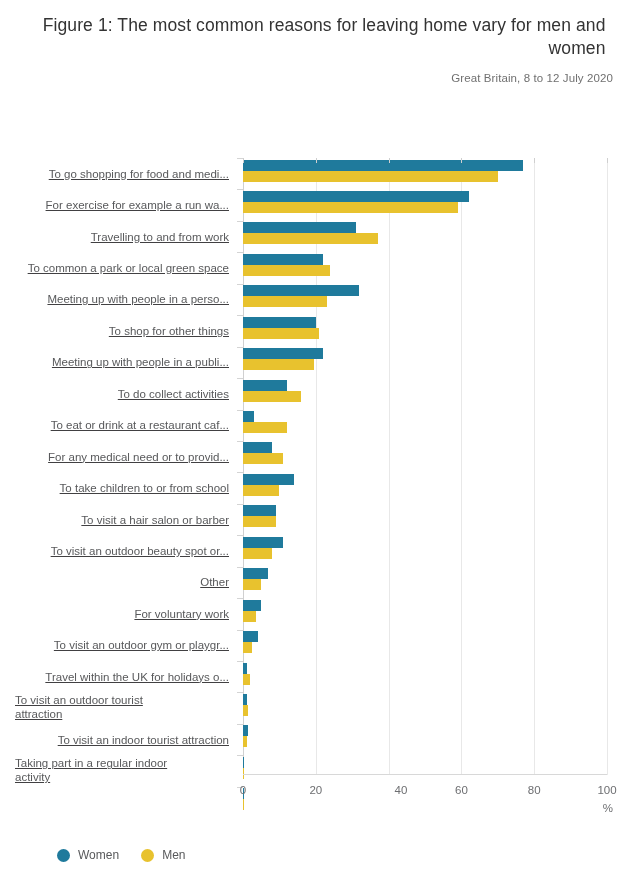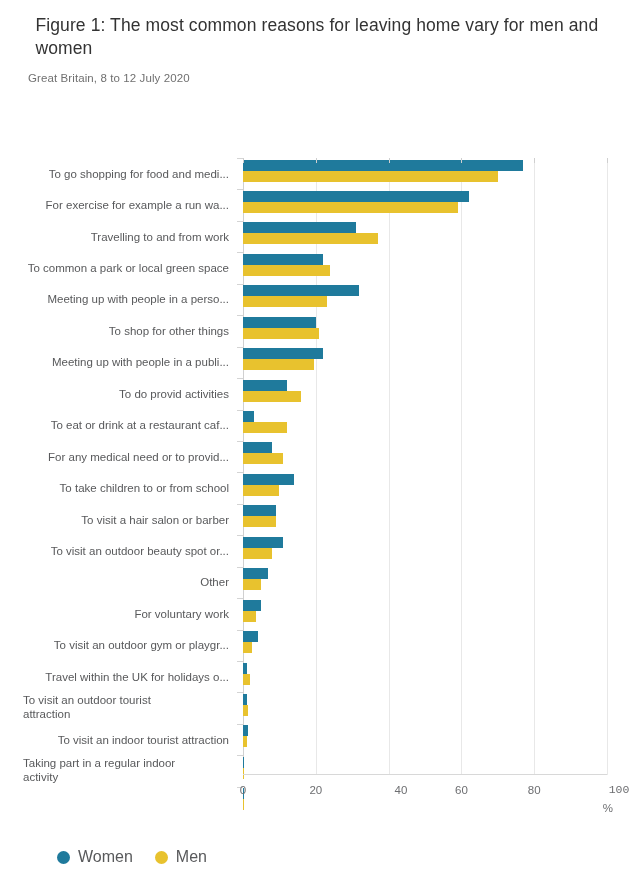--- a/index.html
+++ b/index.html
@@ -12,21 +12,21 @@
     height: 882px;
     font-family: "Liberation Sans", sans-serif;
     color: #414042;
     overflow: hidden;
     position: relative;
   }
 
   
   .header {
     padding: 14px 24px 0 28px;
-    text-align: left;
+    text-align: right;
   }
   .fig-title {
     font-size: 17.5px;
     font-weight: 400;
     color: #333333;
     line-height: 1.32;
     margin: 0 auto;
     max-width: 570px;
     letter-spacing: .1px;
   }
@@ -99,20 +99,21 @@
   }
   .bar.women { top: 1.5px; background: #1f7a9c; }
   .bar.men   { top: 12.5px; background: #e8c22e; }
 
   
   .ylabels {
     position: absolute;
     left: 0;
     top: 18px;
     width: 236px;
+    text-decoration: underline;
   }
   .ylabel {
     height: 31.45px;
     display: flex;
     align-items: center;
     justify-content: flex-end;
     text-align: right;
     font-size: 11.5px;
     color: #58595b;
     line-height: 1.22;
@@ -120,21 +121,21 @@
     box-sizing: border-box;
     white-space: pre-line;
   }
   .ylabel.wrap {
     align-items: flex-start;
     padding-top: 1px;
   }
   .ylabel.leftal {
     justify-content: flex-start;
     text-align: left;
-    padding-left: 23px;
+    padding-left: 15px;
   }
 
   
   .xaxis {
     position: absolute;
     left: 0;
     bottom: 29px;
     width: 364px;
     height: 1px;
     background: #d8d8d8;
@@ -176,42 +177,42 @@
     align-items: center;
     gap: 8px;
   }
   .legend-swatch {
     width: 13px;
     height: 13px;
     border-radius: 50%;
     display: block;
   }
   .legend-label {
-    font-size: 16px;
+    font-size: 12px;
     color: #58595b;
   }
 </style>
 </head>
 <body>
 
 <div class="header">
   <h1 class="fig-title">Figure 1: The most common reasons for leaving home vary for men and women</h1>
   <div class="fig-subtitle">Great Britain, 8 to 12 July 2020</div>
 </div>
 
 <div class="chart-area">
   <div class="ylabels">
       <div class="ylabel">To go shopping for food and medi...</div>
       <div class="ylabel">For exercise for example a run wa...</div>
       <div class="ylabel">Travelling to and from work</div>
       <div class="ylabel">To common a park or local green space</div>
       <div class="ylabel">Meeting up with people in a perso...</div>
       <div class="ylabel">To shop for other things</div>
       <div class="ylabel">Meeting up with people in a publi...</div>
-      <div class="ylabel">To do provid activities</div>
+      <div class="ylabel">To do collect activities</div>
       <div class="ylabel">To eat or drink at a restaurant caf...</div>
       <div class="ylabel">For any medical need or to provid...</div>
       <div class="ylabel">To take children to or from school</div>
       <div class="ylabel">To visit a hair salon or barber</div>
       <div class="ylabel">To visit an outdoor beauty spot or...</div>
       <div class="ylabel">Other</div>
       <div class="ylabel">For voluntary work</div>
       <div class="ylabel">To visit an outdoor gym or playgr...</div>
       <div class="ylabel">Travel within the UK for holidays o...</div>
       <div class="ylabel wrap leftal">To visit an outdoor tourist
@@ -343,21 +344,21 @@
         <div class="xtick-label" style="left: 0px;">0</div>
         <div class="xtick-mark" style="left: 72.8px; bottom: 24px; position: absolute;"></div>
         <div class="xtick-label" style="left: 72.8px; text-align: right;">20</div>
         <div class="xtick-mark" style="left: 145.6px; bottom: 24px; position: absolute;"></div>
         <div class="xtick-label" style="left: 158px;">40</div>
         <div class="xtick-mark" style="left: 218.4px; bottom: 24px; position: absolute;"></div>
         <div class="xtick-label" style="left: 218.4px;">60</div>
         <div class="xtick-mark" style="left: 291.2px; bottom: 24px; position: absolute;"></div>
         <div class="xtick-label" style="left: 291.2px;">80</div>
         <div class="xtick-mark" style="left: 364px; bottom: 24px; position: absolute;"></div>
-        <div class="xtick-label" style="left: 376px; font-family: Liberation Mono, monospace;">100</div>
+        <div class="xtick-label" style="left: 364px;">100</div>
       </div>
     <div class="axis-unit">%</div>
   </div>
 </div>
 
 <div class="legend">
     <div class="legend-item">
       <span class="legend-swatch" style="background: rgb(31, 122, 156);"></span>
       <span class="legend-label">Women</span>
     </div>

